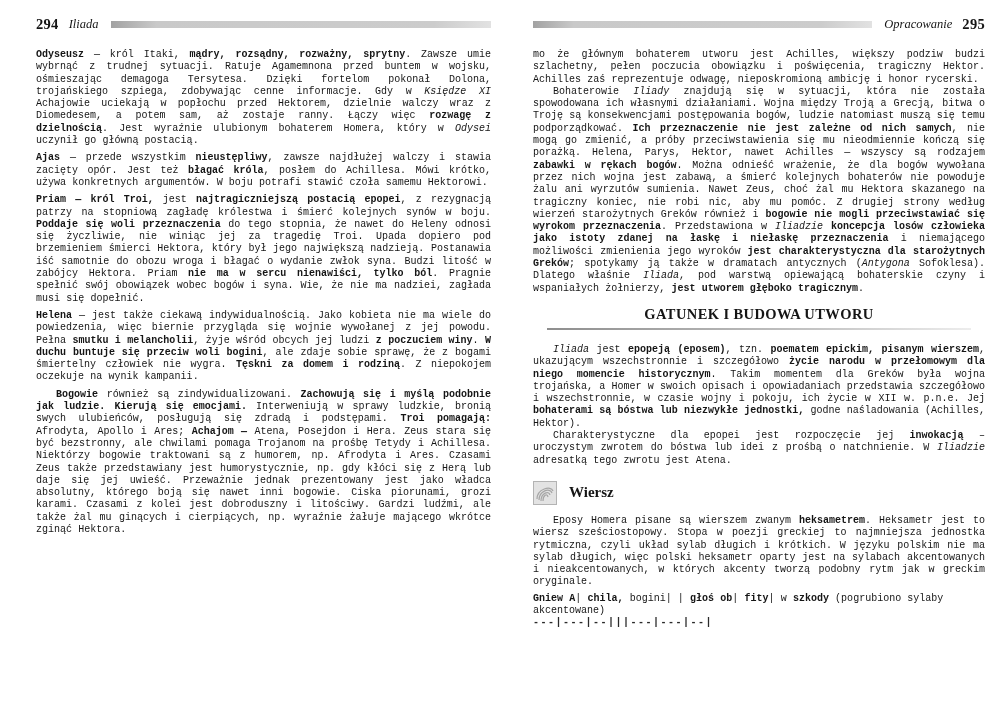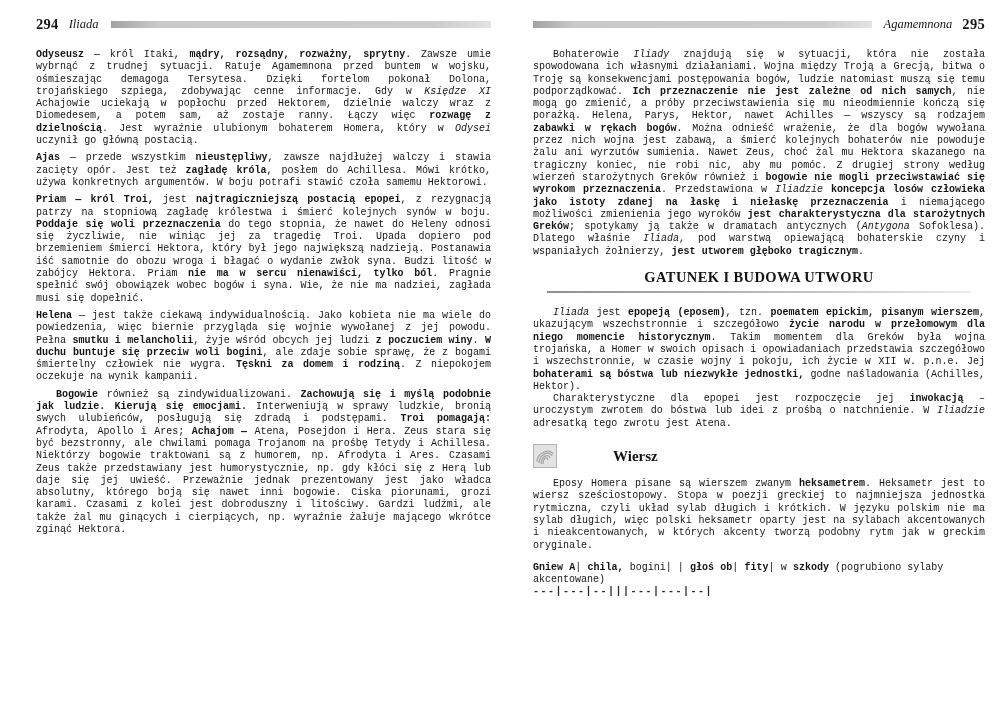--- a/index.html
+++ b/index.html
@@ -23,33 +23,33 @@
   .page-right .header-bar { margin-right:12px; }
 
   p.body {
     margin:0; font-size:10px; line-height:1.23; text-align:justify;
     word-spacing:.02em;
     font-family:Liberation Mono, monospace;
   }
   p.entry        { margin-bottom:5px; }
   p.indented     { text-indent:20px; }
   p.continuation { }
-  p.verse    { margin-top:10px; text-align:left; }
+  p.verse    { margin-top:4px; text-align:left; }
   p.scansion { text-align:left; letter-spacing:1.5px; font-weight:bold; color:#2a2a2a; }
 
   .section { margin:11px 0 14px; text-align:center; }
   .section h2 {
     margin:0 0 5px; font-size:14.5px; font-weight:bold; letter-spacing:.4px;
   }
   .heading-rule {
     height:2px; width:94%; margin:0 auto;
     background:linear-gradient(to right,#8e8e8e,#c6c6c6 65%,#ededed);
   }
 
-  .subsection { display:flex; align-items:center; margin:14px 0 10px;gap:44px; }
+  .subsection { display:flex; align-items:center; margin:14px 0 10px; }
   .deco-icon { width:24px; height:24px; margin-right:12px; flex:none; }
   .deco-icon svg { display:block; }
   .subsection-title { font-weight:bold; font-size:15px; }
 
   b { font-weight:bold; }
   i { font-style:italic; }
 </style>
 </head>
 <body>
 
@@ -57,35 +57,36 @@
 
   <div class="page page-left">
     <div class="running-header">
       <span class="num">294</span>
       <span class="sp"></span>
       <span class="title">Iliada</span>
       <span class="header-bar"></span>
     </div>
     <div class="flow">
         <p class="body entry"><b>Odyseusz</b><span> — król Itaki, </span><b>mądry, rozsądny, rozważny, sprytny</b><span>. Zawsze umie wybrnąć z trudnej sytuacji. Ratuje Agamemnona przed buntem w wojsku, ośmieszając demagoga Tersytesa. Dzięki fortelom pokonał Dolona, trojańskiego szpiega, zdobywając cenne informacje. Gdy w </span><i>Księdze XI</i><span> Achajowie uciekają w popłochu przed Hektorem, dzielnie walczy wraz z Diomedesem, a potem sam, aż zostaje ranny. Łączy więc </span><b>rozwagę z dzielnością</b><span>. Jest wyraźnie ulubionym bohaterem Homera, który w </span><i>Odysei</i><span> uczynił go główną postacią.</span></p>
-        <p class="body entry"><b>Ajas</b><span> — przede wszystkim </span><b>nieustępliwy</b><span>, zawsze najdłużej walczy i stawia zacięty opór. Jest też </span><b>zagładę króla</b><span>, posłem do Achillesa. Mówi krótko, używa konkretnych argumentów. W boju potrafi stawić czoła samemu Hektorowi.</span></p>
+        <p class="body entry"><b>Ajas</b><span> — przede wszystkim </span><b>nieustępliwy</b><span>, zawsze najdłużej walczy i stawia zacięty opór. Jest też </span><b>błagać króla</b><span>, posłem do Achillesa. Mówi krótko, używa konkretnych argumentów. W boju potrafi stawić czoła samemu Hektorowi.</span></p>
         <p class="body entry"><b>Priam — król Troi,</b><span> jest </span><b>najtragiczniejszą postacią epopei</b><span>, z rezygnacją patrzy na stopniową zagładę królestwa i śmierć kolejnych synów w boju. </span><b>Poddaje się woli przeznaczenia</b><span> do tego stopnia, że nawet do Heleny odnosi się życzliwie, nie winiąc jej za tragedię Troi. Upada dopiero pod brzemieniem śmierci Hektora, który był jego największą nadzieją. Postanawia iść samotnie do obozu wroga i błagać o wydanie zwłok syna. Budzi litość w zabójcy Hektora. Priam </span><b>nie ma w sercu nienawiści, tylko ból</b><span>. Pragnie spełnić swój obowiązek wobec bogów i syna. Wie, że nie ma nadziei, zagłada musi się dopełnić.</span></p>
         <p class="body entry"><b>Helena</b><span> — jest także ciekawą indywidualnością. Jako kobieta nie ma wiele do powiedzenia, więc biernie przygląda się wojnie wywołanej z jej powodu. Pełna </span><b>smutku i melancholii</b><span>, żyje wśród obcych jej ludzi </span><b>z poczuciem winy</b><span>. </span><b>W duchu buntuje się przeciw woli bogini</b><span>, ale zdaje sobie sprawę, że z bogami śmiertelny człowiek nie wygra. </span><b>Tęskni za domem i rodziną</b><span>. Z niepokojem oczekuje na wynik kampanii.</span></p>
         <p class="body indented"><b>Bogowie</b><span> również są zindywidualizowani. </span><b>Zachowują się i myślą podobnie jak ludzie. Kierują się emocjami.</b><span> Interweniują w sprawy ludzkie, bronią swych ulubieńców, posługują się zdradą i podstępami. </span><b>Troi pomagają:</b><span> Afrodyta, Apollo i Ares; </span><b>Achajom —</b><span> Atena, Posejdon i Hera. Zeus stara się być bezstronny, ale chwilami pomaga Trojanom na prośbę Tetydy i Achillesa. Niektórzy bogowie traktowani są z humorem, np. Afrodyta i Ares. Czasami Zeus także przedstawiany jest humorystycznie, np. gdy kłóci się z Herą lub daje się jej uwieść. Przeważnie jednak prezentowany jest jako władca absolutny, którego boją się nawet inni bogowie. Ciska piorunami, grozi karami. Czasami z kolei jest dobroduszny i litościwy. Gardzi ludźmi, ale także żal mu ginących i cierpiących, np. wyraźnie żałuje mającego wkrótce zginąć Hektora.</span></p>
       </div>
   </div>
 
   <div class="page page-right">
     <div class="running-header">
       <span class="header-bar"></span>
-      <span class="title">Agamemnona</span>
+      <span class="title">Opracowanie</span>
       <span class="sp"></span>
       <span class="num">295</span>
     </div>
     <div class="flow">
+        <p class="body continuation"><span>mo że głównym bohaterem utworu jest Achilles, większy podziw budzi szlachetny, pełen poczucia obowiązku i poświęcenia, tragiczny Hektor. Achilles zaś reprezentuje odwagę, nieposkromioną ambicję i honor rycerski.</span></p>
         <p class="body indented"><span>Bohaterowie </span><i>Iliady</i><span> znajdują się w sytuacji, która nie została spowodowana ich własnymi działaniami. Wojna między Troją a Grecją, bitwa o Troję są konsekwencjami postępowania bogów, ludzie natomiast muszą się temu podporządkować. </span><b>Ich przeznaczenie nie jest zależne od nich samych</b><span>, nie mogą go zmienić, a próby przeciwstawienia się mu nieodmiennie kończą się porażką. Helena, Parys, Hektor, nawet Achilles — wszyscy są rodzajem </span><b>zabawki w rękach bogów</b><span>. Można odnieść wrażenie, że dla bogów wywołana przez nich wojna jest zabawą, a śmierć kolejnych bohaterów nie powoduje żalu ani wyrzutów sumienia. Nawet Zeus, choć żal mu Hektora skazanego na tragiczny koniec, nie robi nic, aby mu pomóc. Z drugiej strony według wierzeń starożytnych Greków również i </span><b>bogowie nie mogli przeciwstawiać się wyrokom przeznaczenia</b><span>. Przedstawiona w </span><i>Iliadzie</i><span> </span><b>koncepcja losów człowieka jako istoty zdanej na łaskę i niełaskę przeznaczenia</b><span> i niemającego możliwości zmienienia jego wyroków </span><b>jest charakterystyczna dla starożytnych Greków</b><span>; spotykamy ją także w dramatach antycznych (</span><i>Antygona</i><span> Sofoklesa). Dlatego właśnie </span><i>Iliada</i><span>, pod warstwą opiewającą bohaterskie czyny i wspaniałych żołnierzy, </span><b>jest utworem głęboko tragicznym</b><span>.</span></p>
         <div class="section">
           <h2>GATUNEK I BUDOWA UTWORU</h2>
           <div class="heading-rule"></div>
         </div>
         <p class="body indented"><i>Iliada</i><span> jest </span><b>epopeją (eposem)</b><span>, tzn. </span><b>poematem epickim, pisanym wierszem</b><span>, ukazującym wszechstronnie i szczegółowo </span><b>życie narodu w przełomowym dla niego momencie historycznym</b><span>. Takim momentem dla Greków była wojna trojańska, a Homer w swoich opisach i opowiadaniach przedstawia szczegółowo i wszechstronnie, w czasie wojny i pokoju, ich życie w XII w. p.n.e. Jej </span><b>bohaterami są bóstwa lub niezwykłe jednostki,</b><span> godne naśladowania (Achilles, Hektor).</span></p>
         <p class="body indented"><span>Charakterystyczne dla epopei jest rozpoczęcie jej </span><b>inwokacją</b><span> – uroczystym zwrotem do bóstwa lub idei z prośbą o natchnienie. W </span><i>Iliadzie</i><span> adresatką tego zwrotu jest Atena.</span></p>
         <div class="subsection">
           <span class="deco-icon">
             <svg width="24" height="24" viewBox="0 0 24 24" xmlns="http://www.w3.org/2000/svg">

